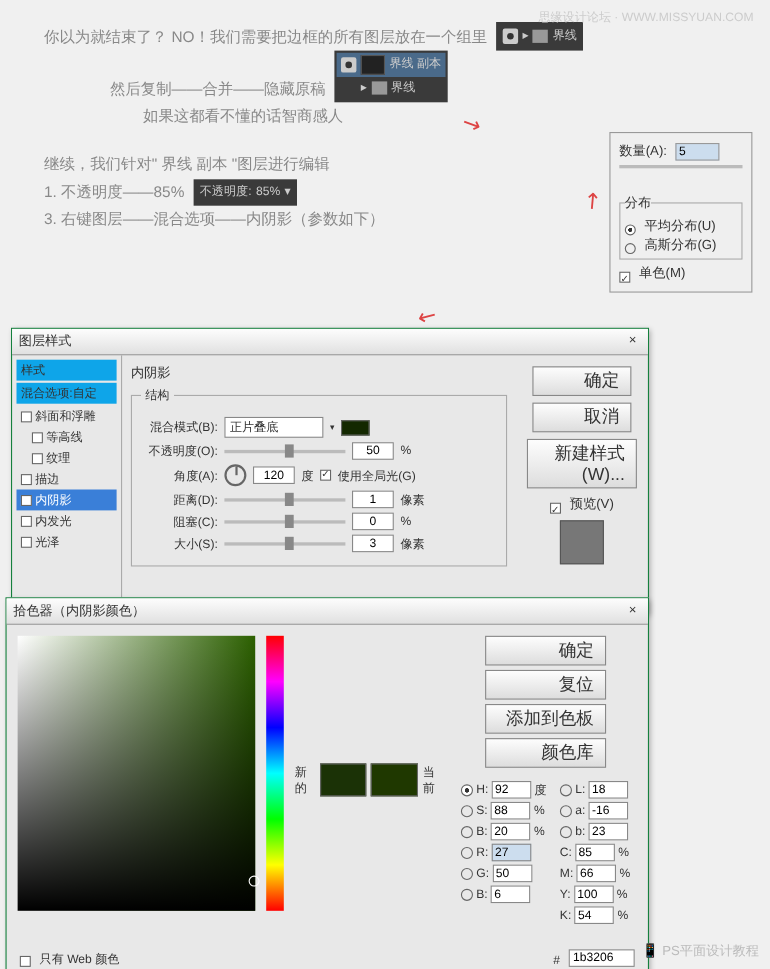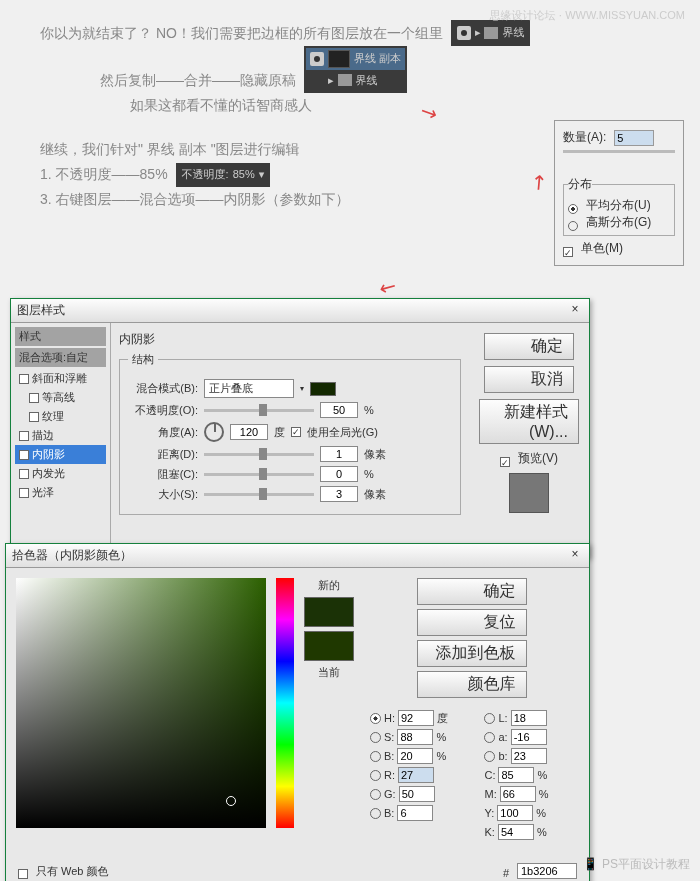--- a/index.html
+++ b/index.html
@@ -17,21 +17,21 @@
 .opacity-widget{background:#3a3a3a;color:#ccc;padding:2px 6px;font-size:11px;display:inline-flex;align-items:center;gap:4px}
 .noise-panel{position:absolute;top:120px;right:16px;background:#efefef;border:1px solid #999;padding:8px;font-size:12px;width:130px}
 .noise-panel input[type=text]{width:40px;border:1px solid #999;background:#cde;padding:1px 2px;font-size:11px}
 .noise-fieldset{border:1px solid #aaa;padding:4px;margin-top:23px}
 .dialog{position:absolute;background:#e8e8e8;border:1px solid #15803d;box-shadow:2px 2px 5px rgba(0,0,0,0.3)}
 .title-bar{background:linear-gradient(#fdfdfd,#e0e0e0);border-bottom:1px solid #999;padding:3px 6px;display:flex;justify-content:space-between;font-size:12px}
 .close-x{width:16px;text-align:center;cursor:pointer}
 .layer-style{top:298px;left:10px;width:580px;height:260px}
 .ls-body{display:flex;height:220px}
 .ls-left{width:100px;border-right:1px solid #aaa;padding:4px}
-.ls-left .hdr{background:#a3a3a3;padding:2px 4px;font-size:11px;margin-bottom:2px}
+.ls-left .hdr{background:#0ea5e9;padding:2px 4px;font-size:11px;margin-bottom:2px}
 .ls-item{padding:2px 4px;font-size:11px;display:flex;align-items:center;gap:3px}
 .ls-item.sel{background:#3a7fd8;color:#fff}
 .cb{width:10px;height:10px;border:1px solid #666;background:#fff;display:inline-block}
 .cb.chk::after{content:"✓";font-size:9px;position:relative;top:-3px;left:0}
 .ls-mid{flex:1;padding:8px}
 .fieldset{border:1px solid #aaa;padding:8px;font-size:11px}
 .legend{font-size:11px;padding:0 4px}
 .ctrl-row{display:flex;align-items:center;gap:6px;margin:4px 0;font-size:11px}
 .ctrl-row label{width:70px;text-align:right}
 .sel-box{border:1px solid #888;background:#fff;padding:1px 4px;width:90px;font-size:11px}
@@ -43,21 +43,21 @@
 .angle-dial::after{content:"";position:absolute;width:2px;height:8px;background:#666;left:8px;top:0}
 .ls-right{width:120px;padding:10px;display:flex;flex-direction:column;gap:6px;align-items:center}
 .btn{border:1px solid #888;background:linear-gradient(#fdfdfd,#ddd);padding:2px 10px;font-size:16px;min-width:90px;text-align:right;cursor:pointer}
 .preview-sw{width:40px;height:40px;background:#777;border:1px solid #555}
 .color-picker{top:543px;left:5px;width:585px;height:345px}
 .cp-body{padding:10px;display:flex;gap:10px}
 .gradient-box{width:250px;height:250px;background:linear-gradient(to right,#fff,#2c6000);position:relative}
 .gradient-box::before{content:"";position:absolute;inset:0;background:linear-gradient(to bottom,transparent,#000)}
 .ring{position:absolute;width:10px;height:10px;border:1px solid #fff;border-radius:50%;bottom:22px;left:210px}
 .hue-strip{width:18px;height:250px;background:linear-gradient(to bottom,#f00,#f0f,#00f,#0ff,#0f0,#ff0,#f00)}
-.cp-mid{display:flex;flex-direction:column;align-items:center;gap:4px;font-size:11px}
+.cp-mid{display:flex;flex-direction:row;align-items:center;gap:4px;font-size:11px}
 .new-sw{width:50px;height:30px;background:#1b3206;border:1px solid #666}
 .cur-sw{width:50px;height:30px;background:#1f3800;border:1px solid #666}
 .cp-right{flex:1;font-size:11px}
 .cp-btns{display:flex;flex-direction:column;gap:4px;align-items:center;margin-bottom:12px}
 .val-grid{display:grid;grid-template-columns:auto auto}
 .vcol{display:flex;flex-direction:column;gap:3px;padding:0 6px}
 .vrow{display:flex;align-items:center;gap:3px}
 .vrow .r{width:11px;height:11px;border:1px solid #666;border-radius:50%}
 .vrow .r.on{background:radial-gradient(circle,#333 30%,#fff 35%)}
 .vrow input{width:36px;border:1px solid #888;padding:1px 2px;font-size:11px}

